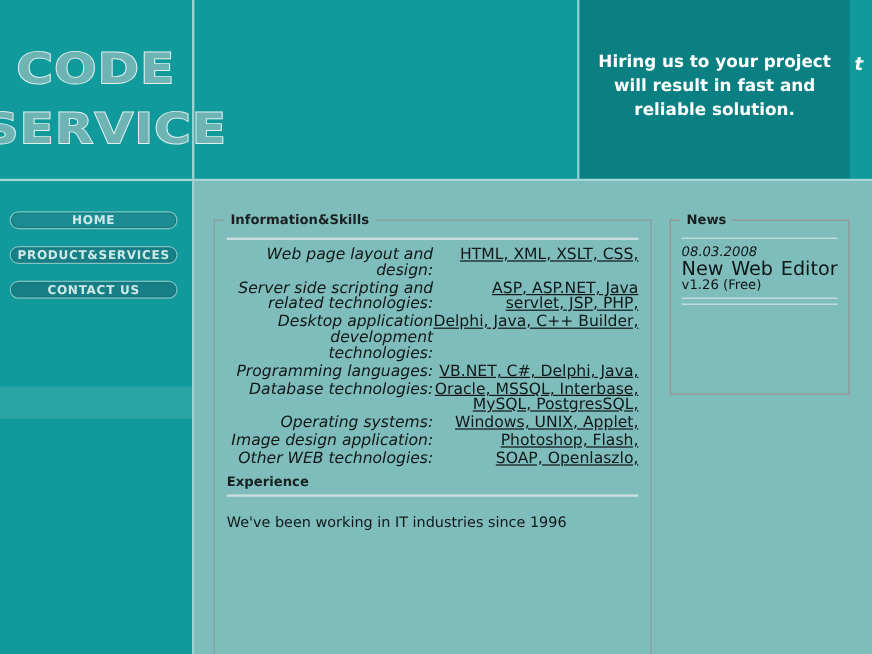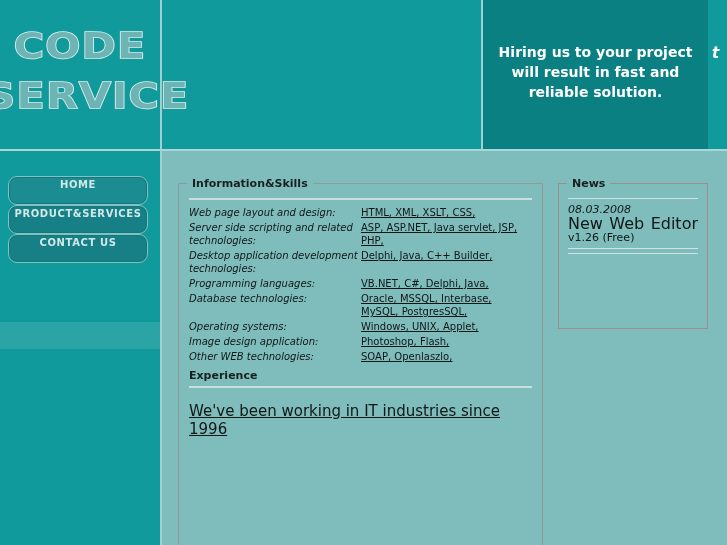--- a/index.html
+++ b/index.html
@@ -14,21 +14,21 @@
   
   #header {
     position:absolute; left:0; top:0; width:727px; height:151px;
     background:#119a9b;
   }
   #header-rule {
     position:absolute; left:0; top:149px; width:727px; height:2px;
     background:#a9d6d6;
   }
   #logo-cell {
-    position:absolute; left:0; top:0; width:160px; height:175px;
+    position:absolute; left:0; top:12px; width:160px; height:175px;
   }
   #logo-divider {
     position:absolute; left:160px; top:0; width:2px; height:149px;
     background:#9dd0d0;
   }
   .logo-word {
     position:absolute; left:0; width:160px; text-align:center;
     font-family:"DejaVu Sans","Liberation Sans",sans-serif;
     font-weight:bold; color:#6fb4b4;
     letter-spacing:1px;
@@ -62,21 +62,21 @@
   
   #sidebar {
     position:absolute; left:0; top:151px; width:160px; height:394px;
     background:#119a9b;
   }
   #sidebar-divider {
     position:absolute; left:160px; top:151px; width:2px; height:394px;
     background:#9dd0d0;
   }
   .nav-btn {
-    position:absolute; left:8px; width:140px; height:29px;
+    position:absolute; left:8px; width:140px; height:15px;
     background:#177f86;
     border:1px solid #7fc3c3;
     border-radius:9px;
     color:#cfe9e9; font-size:10px; font-weight:bold;
     letter-spacing:0.6px;
     text-align:center; line-height:15px;
     white-space:nowrap; overflow:hidden;
     box-shadow:inset 0 0 0 1px #15767c;
     cursor:pointer;
   }
@@ -116,28 +116,28 @@
     font-size:11px; font-weight:bold; color:#16201f;
     margin:4px 0 4px 0;
   }
   .section-rule {
     height:2px; background:#c9dede; margin:0 0 6px 0;
   }
 
   table.skills { border-collapse:collapse; width:100%; }
   table.skills td {
     vertical-align:top; padding:0 0 2px 0;
-    font-size:10px; line-height:13px; color:#101716;
+    font-size:13px; line-height:13px; color:#101716;text-align:right;
   }
   td.skill-label { width:172px; font-style:italic; }
   td.skill-value a {
     color:#101716; text-decoration:underline;
   }
 
-  .exp-text { font-size:15px; color:#101716; margin-top:14px;text-decoration:underline; }
+  .exp-text { font-size:12px; color:#101716; margin-top:14px; }
 
   
   #news-panel {
     left:396px; top:26px; width:150px; height:152px;
     border-color:#9b8f8f;
   }
   #news-inner { padding:5px 9px 0 9px; }
   .news-rule { height:1px; background:#cfe3e3; margin:3px 0 4px 0; }
   .news-date {
     font-size:11px; font-style:italic; color:#101716; line-height:14px;

